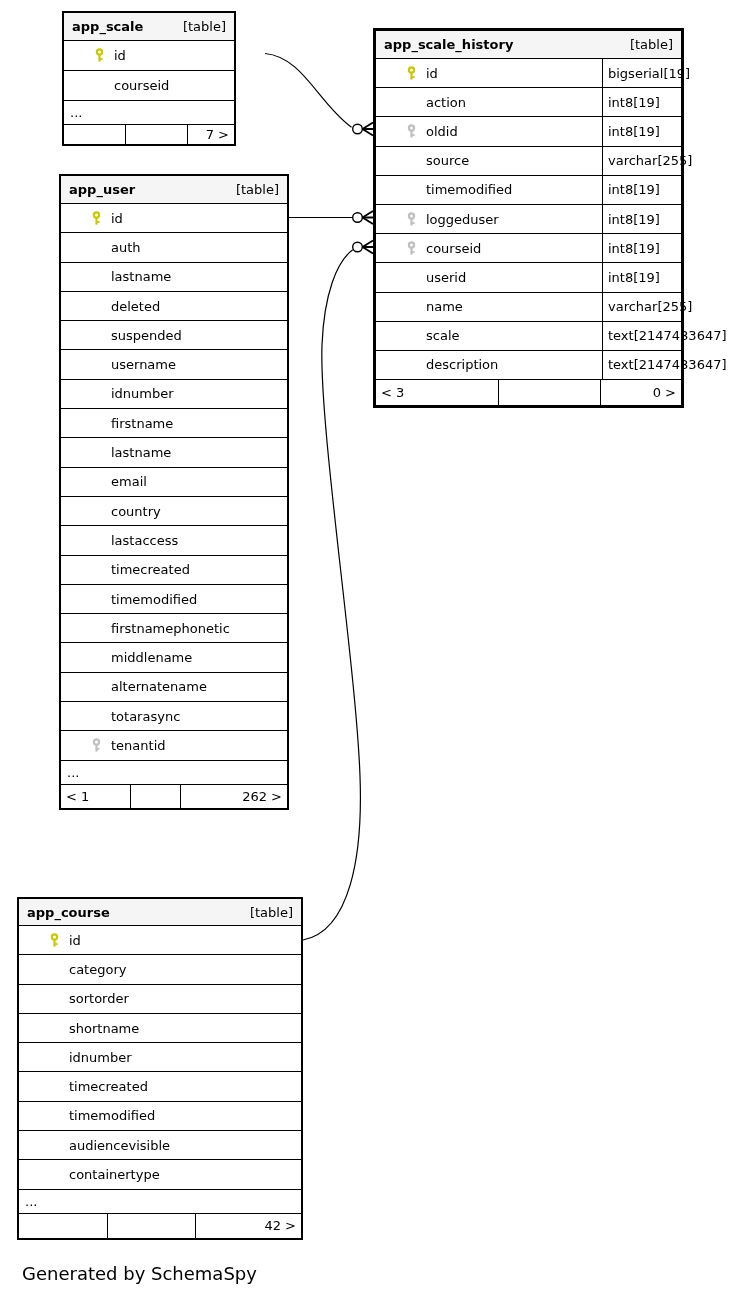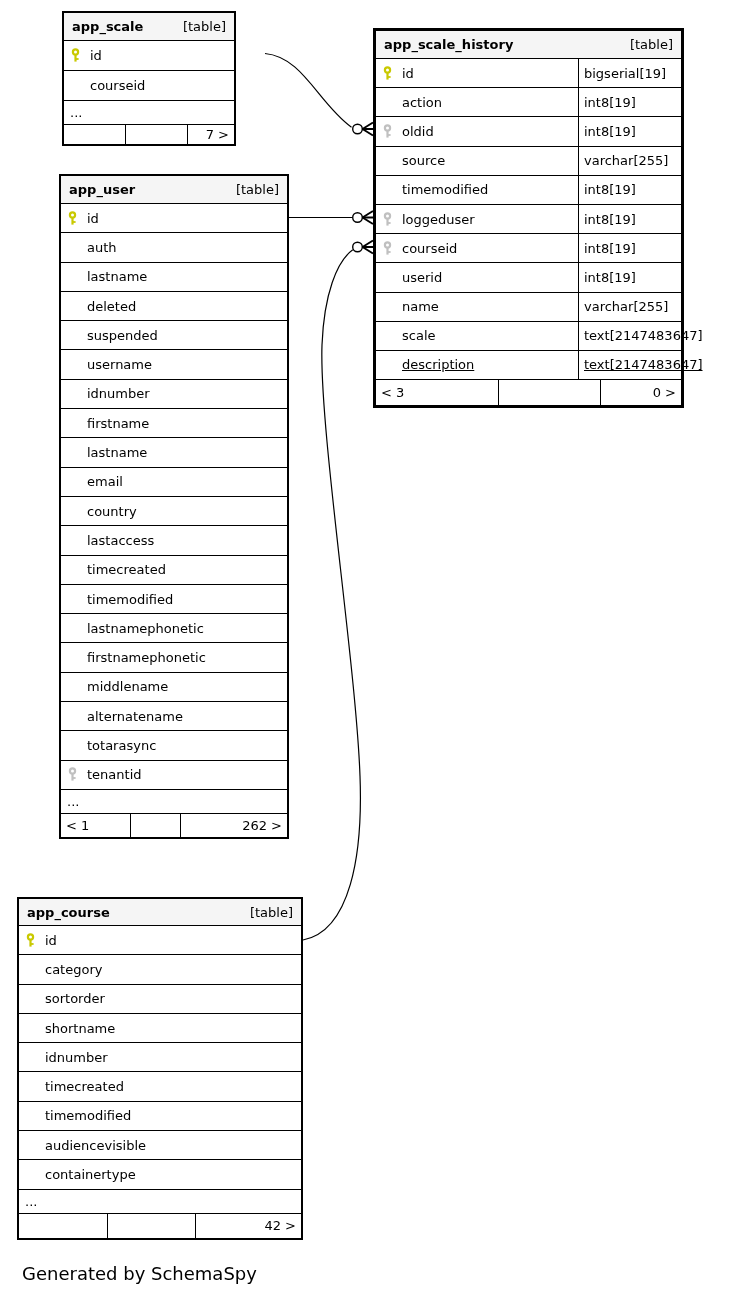--- a/index.html
+++ b/index.html
@@ -15,21 +15,21 @@
   .tbl.focus{border-width:3px;}
   .tbl-hdr{
     display:flex;justify-content:space-between;align-items:center;
     background:#f5f5f5;height:var(--hh,28px);
     padding:0 8px;box-sizing:border-box;border-bottom:1px solid #000;
   }
   .tbl-name{font-weight:bold;}
   .tbl-badge{font-weight:normal;}
   .row{
     display:flex;align-items:center;height:var(--rh,29.3px);
-    box-sizing:border-box;border-bottom:1px solid #000;background:#fff;
+    box-sizing:border-box;border-bottom:1px solid #000;background:#fff;padding-left:24px;
   }
   .keycell{
     width:26px;flex:0 0 26px;display:flex;align-items:center;
     justify-content:flex-start;padding-left:6px;box-sizing:border-box;
   }
   .colname{flex:1 1 auto;white-space:nowrap;overflow:hidden;}
   .coltype{
     flex:0 0 143px;width:143px;border-left:1px solid #000;
     align-self:stretch;display:flex;align-items:center;
     padding-left:5px;box-sizing:border-box;white-space:nowrap;
@@ -185,21 +185,21 @@
     <div class="row typed">
       <span class="keycell"></span>
       <span class="colname">name</span>
       <span class="coltype">varchar[255]</span>
     </div>
     <div class="row typed">
       <span class="keycell"></span>
       <span class="colname">scale</span>
       <span class="coltype">text[2147483647]</span>
     </div>
-    <div class="row typed" style="border-bottom: 1px solid rgb(0, 0, 0); text-decoration: underline;">
+    <div class="row typed" style="border-bottom: 1px solid rgb(0, 0, 0);">
       <span class="keycell"></span>
       <span class="colname">description</span>
       <span class="coltype">text[2147483647]</span>
     </div>
     <div class="tbl-foot">
       <span class="foot-cell" style="width: 122px; flex: 0 0 122px;">&lt; 3</span>
       <span class="foot-cell" style="width: 102px; flex: 0 0 102px;"></span>
       <span class="foot-cell right" style="width: auto; flex: 1 1 auto;">0 &gt;</span>
     </div>
   </div>
@@ -263,24 +263,20 @@
       <span class="keycell"></span>
       <span class="colname">lastaccess</span>
     </div>
     <div class="row">
       <span class="keycell"></span>
       <span class="colname">timecreated</span>
     </div>
     <div class="row">
       <span class="keycell"></span>
       <span class="colname">timemodified</span>
-    </div>
-    <div class="row">
-      <span class="keycell"></span>
-      <span class="colname">lastnamephonetic</span>
     </div>
     <div class="row">
       <span class="keycell"></span>
       <span class="colname">firstnamephonetic</span>
     </div>
     <div class="row">
       <span class="keycell"></span>
       <span class="colname">middlename</span>
     </div>
     <div class="row">

